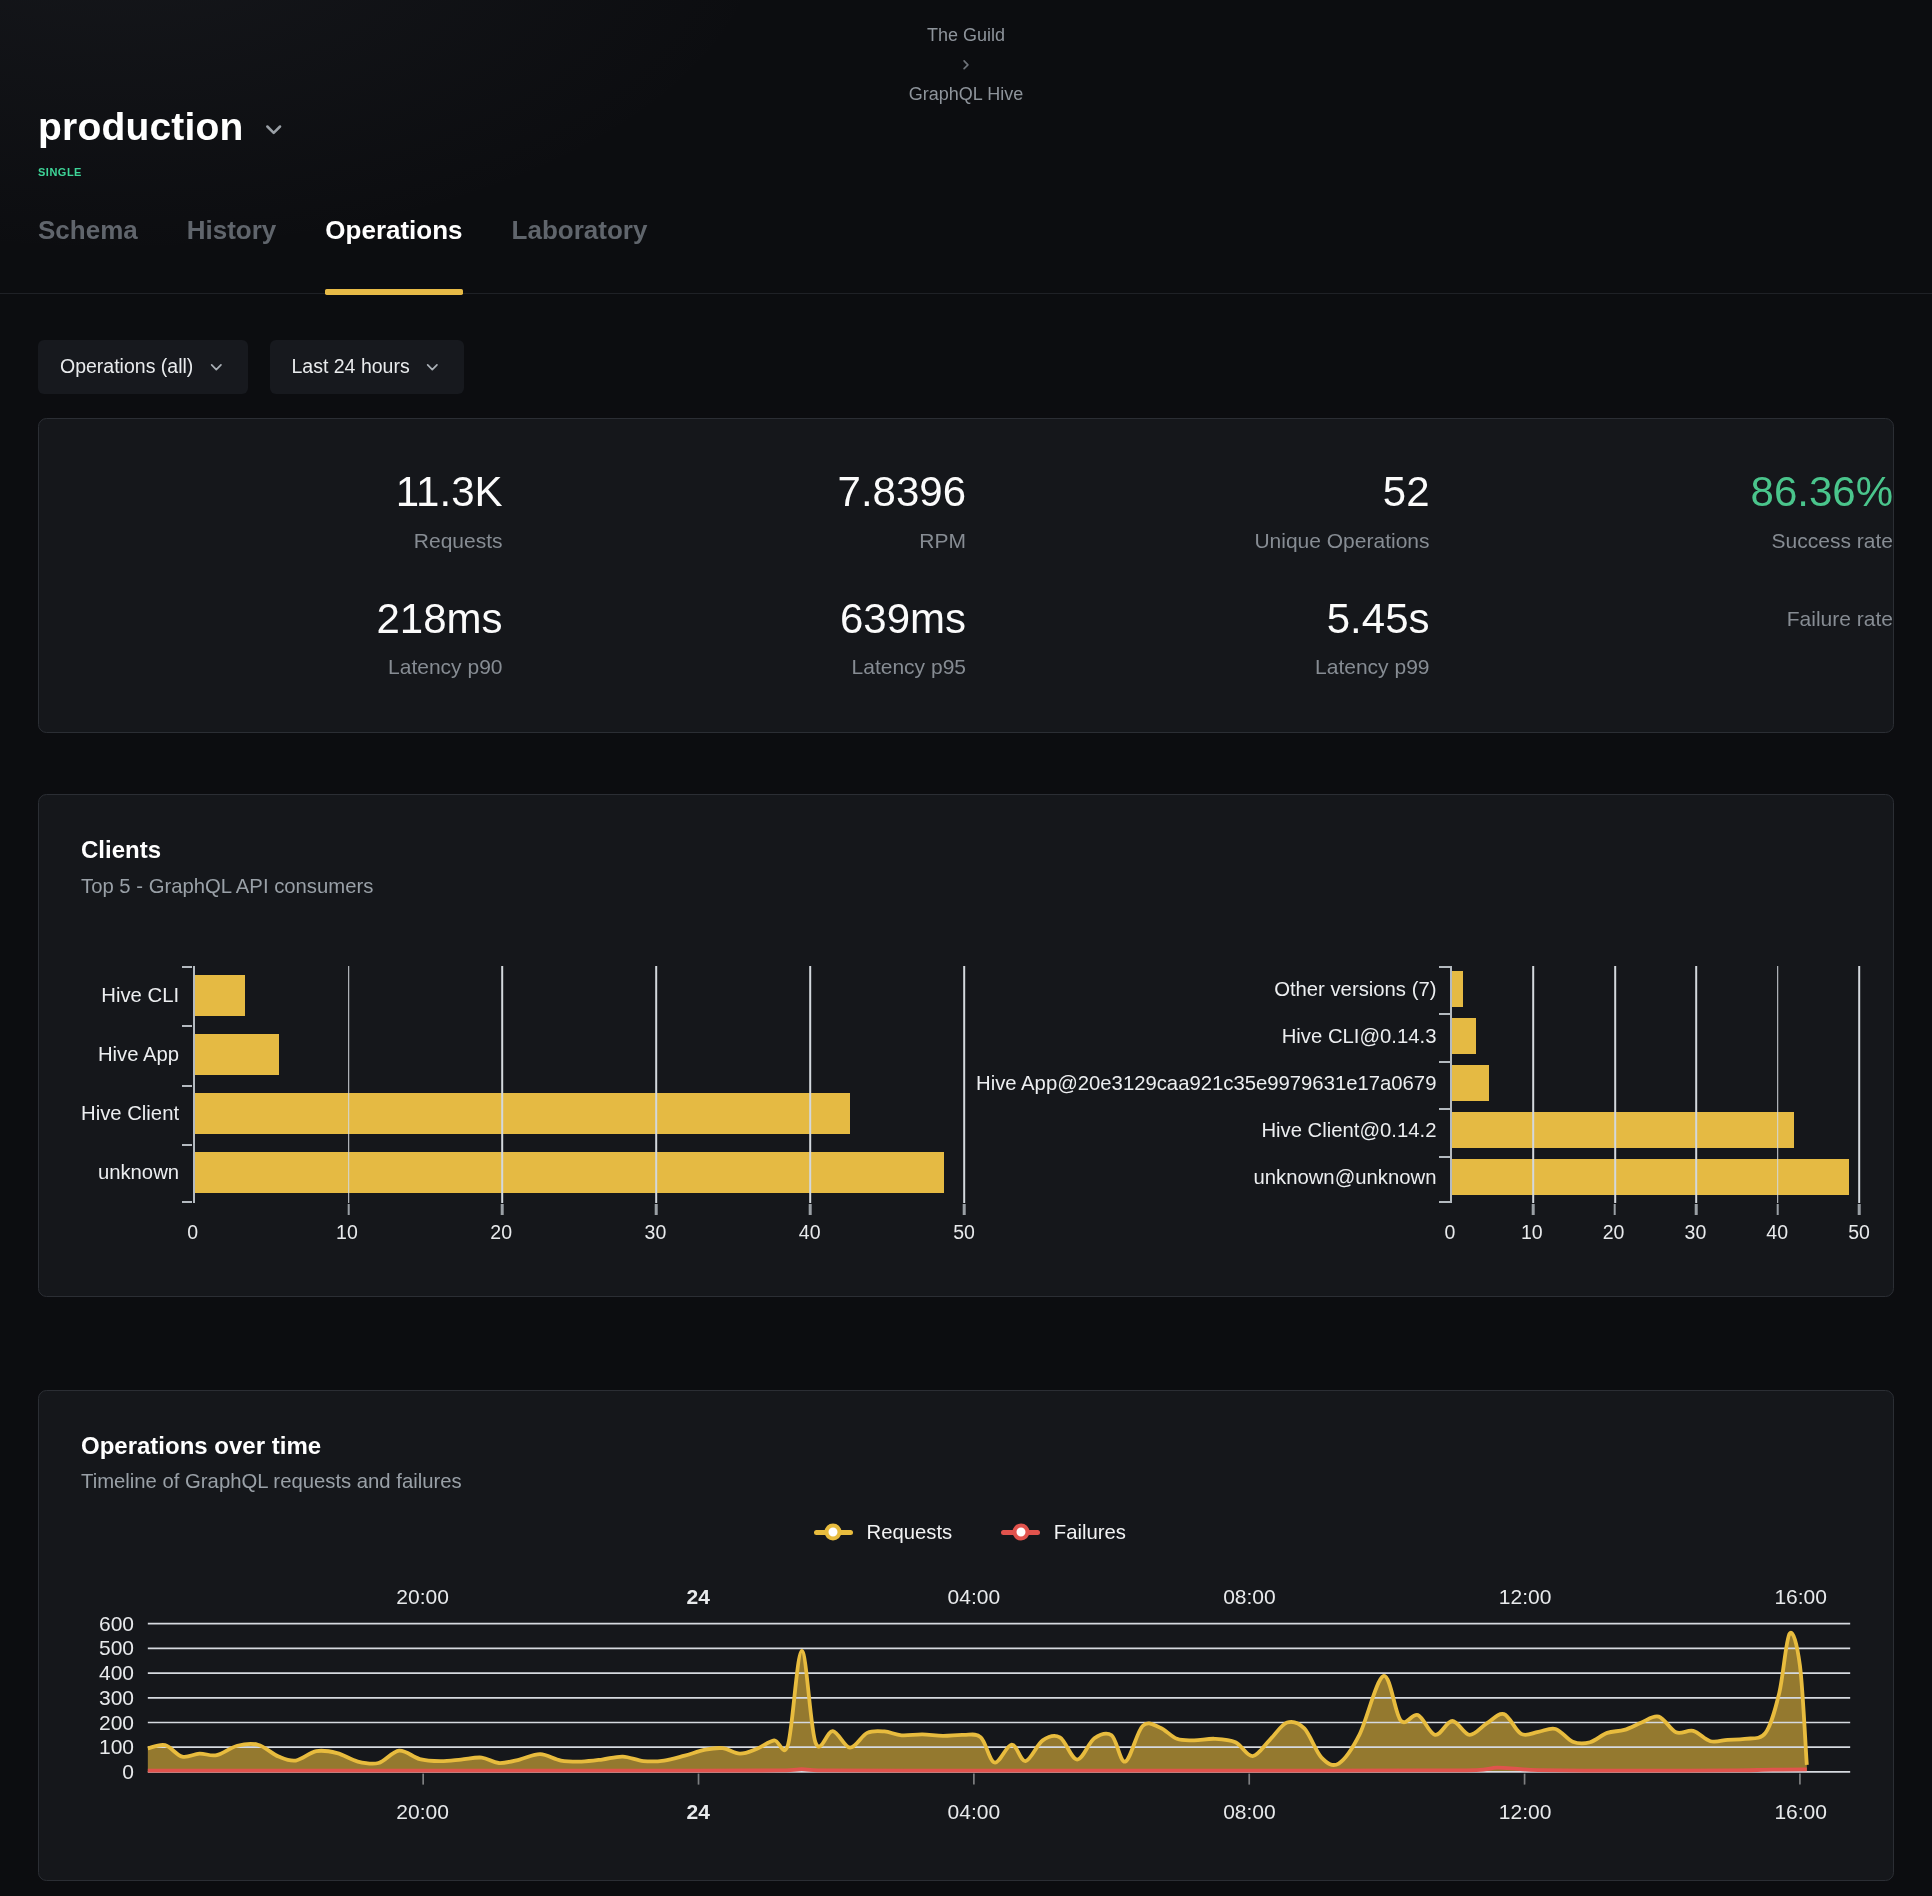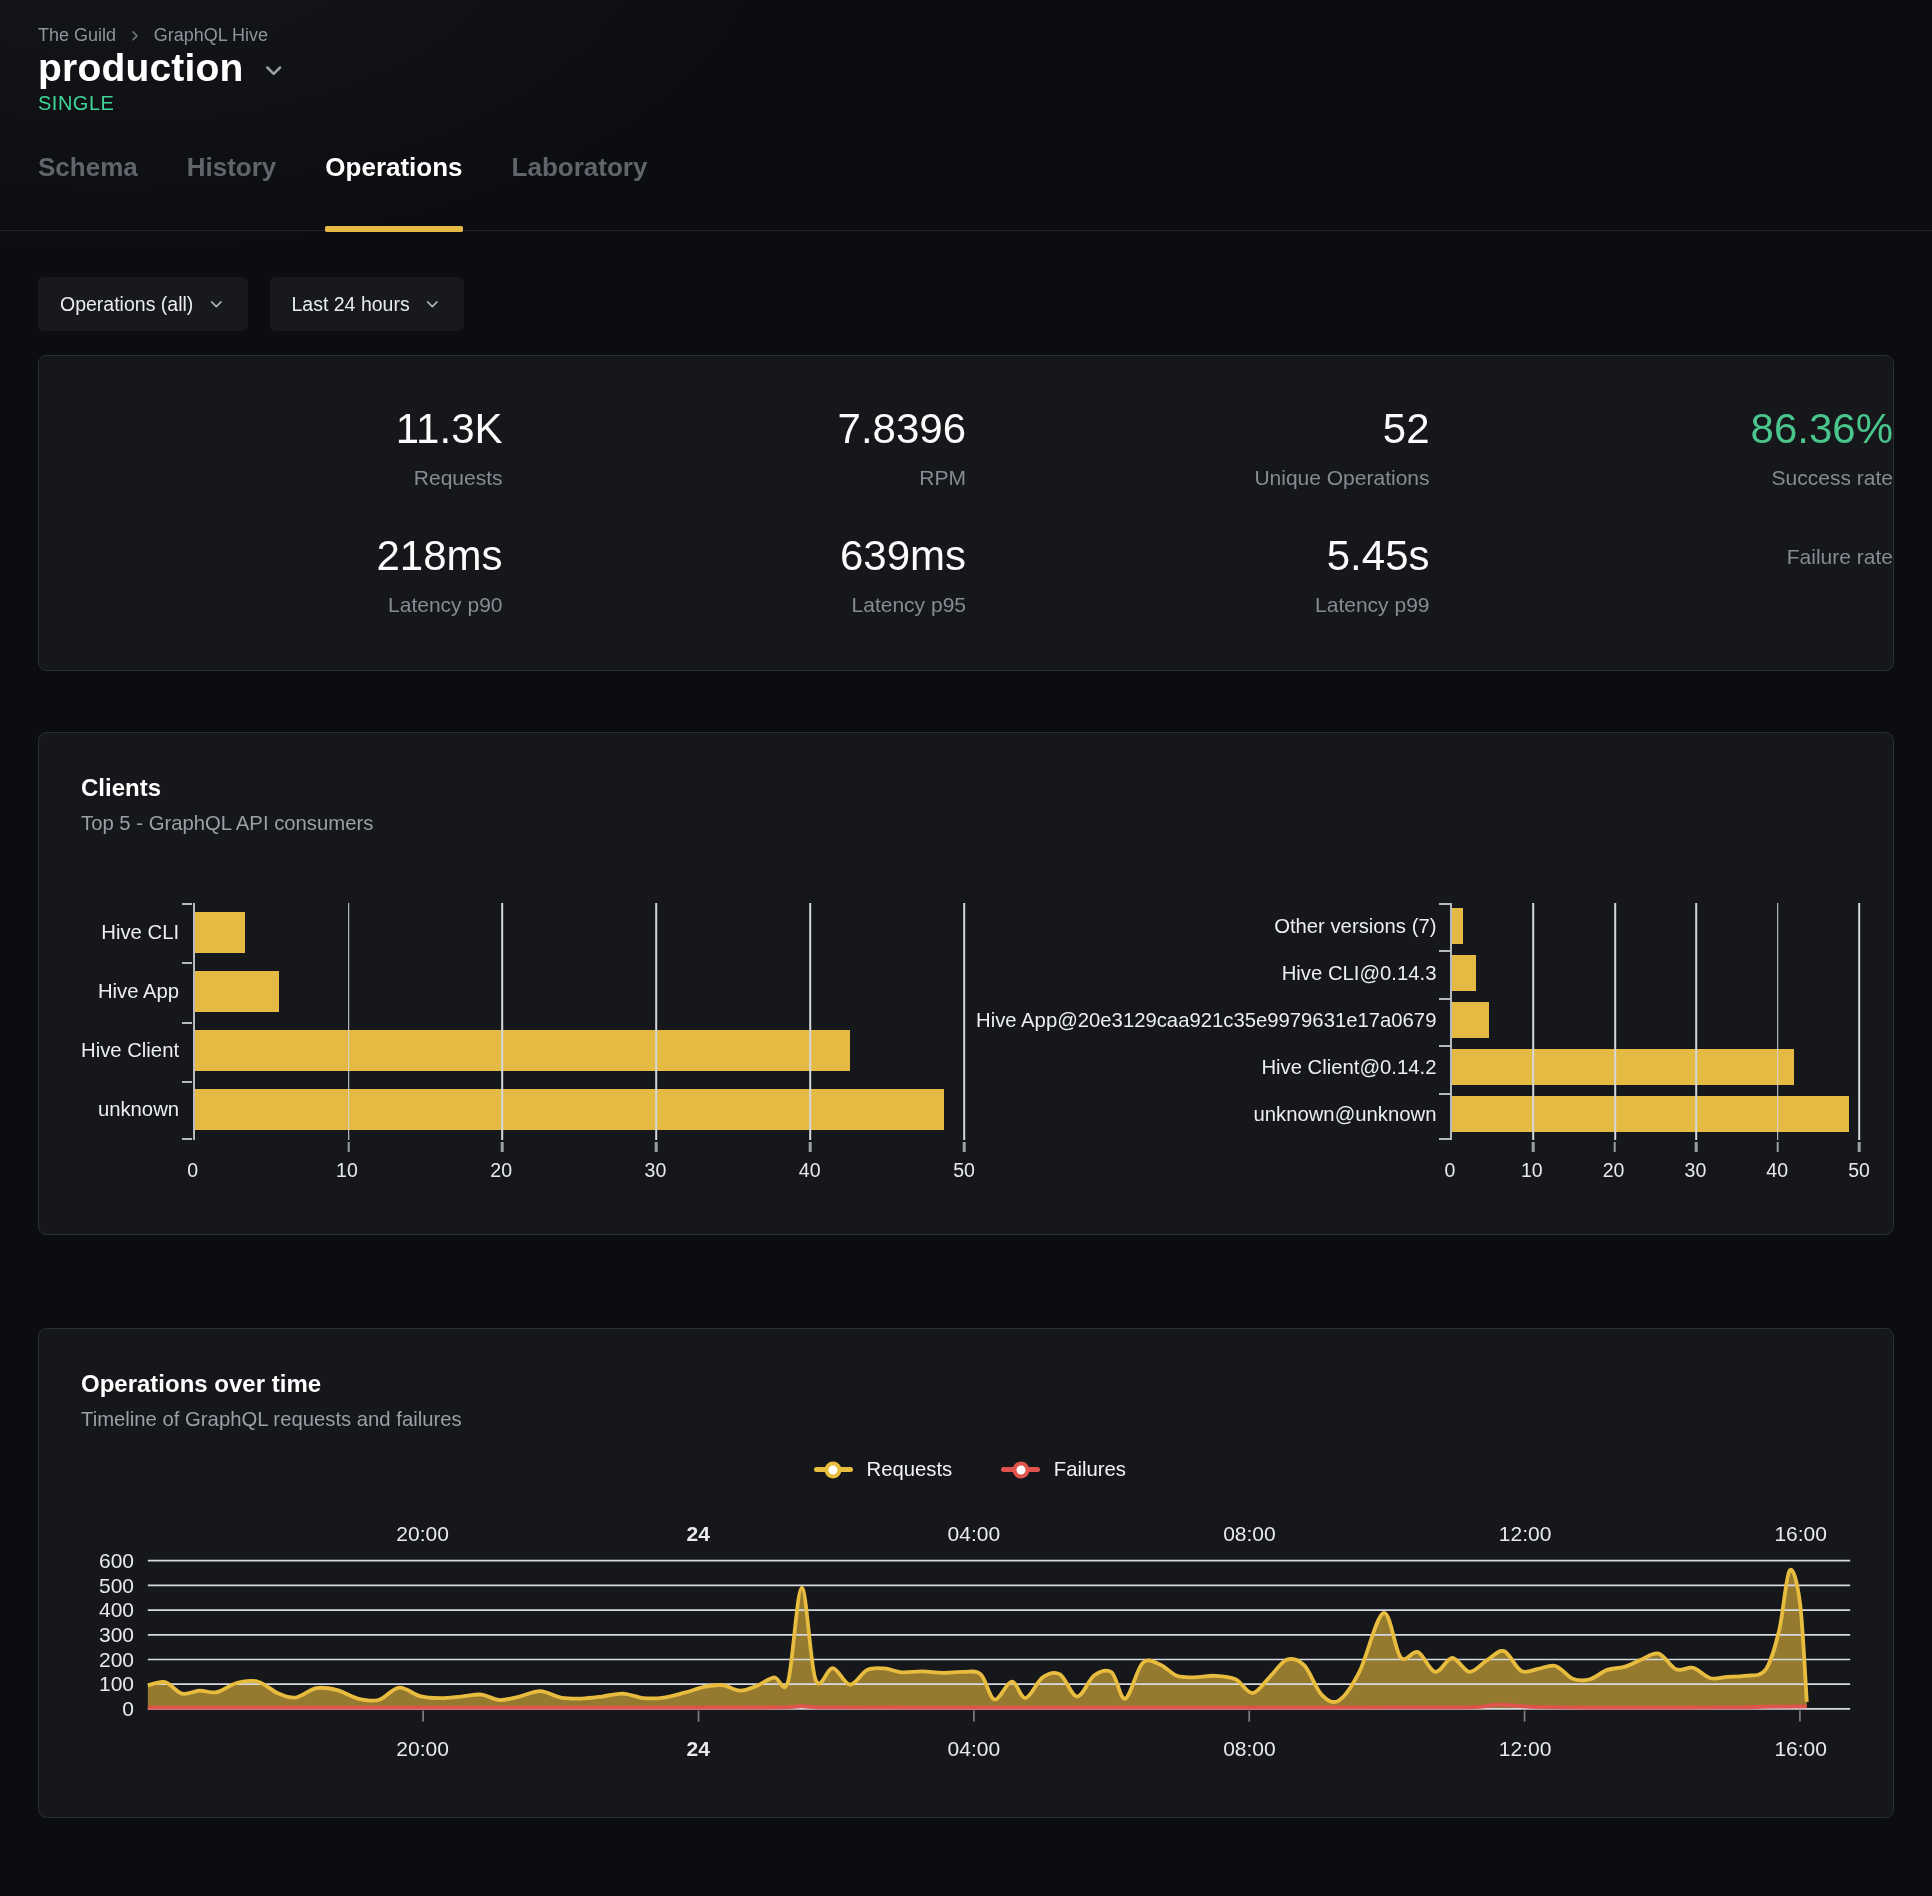--- a/index.html
+++ b/index.html
@@ -8,26 +8,26 @@
     font-family:"Liberation Sans", sans-serif;
     color:#ffffff;
     background:
       radial-gradient(1102px 551px at 6% -4%, rgba(130,140,160,0.08), rgba(0,0,0,0) 60%),
       #0c0d10;
     overflow:hidden;
   }
   .px { padding-left:38px; padding-right:38px; }
 
   
-  .breadcrumb { display:flex; align-items:center; gap:12px; padding-top:25.4px; font-size:18px; color:#8e949b; }
+  .breadcrumb { display:flex; align-items:center; gap:12px; padding-top:25.4px; font-size:18px; color:#8e949b;flex-direction:column; }
   .crumb { cursor:pointer; }
   .crumb-sep { display:flex; align-items:center; color:#6d7278; }
   .title-row { display:flex; align-items:center; gap:17px; }
   .page-title { font-size:39px; font-weight:bold; letter-spacing:0.2px; }
-  .badge { font-size:20px; font-weight:normal; letter-spacing:0.5px; margin-top:2px; }
+  .badge { font-size:11px; font-weight:bold; letter-spacing:0.5px; margin-top:17px; }
 
   
   .tabs { display:flex; gap:49px; margin-top:37px; border-bottom:1.7px solid #1f2126; padding-left:38px; }
   .tab { font-size:26px; font-weight:bold; color:#60656c; padding-bottom:47px; position:relative; cursor:pointer; }
   .tab.active { color:#ffffff; }
   .tab.active::after { content:""; position:absolute; left:0; right:0; bottom:-1.7px; height:6px; background:#e7ba47; border-radius:1.7px; }
 
   
   .filters { display:flex; align-items:center; justify-content:space-between; margin-top:46px; }
   .description { font-size:21px; color:#767d84; }

